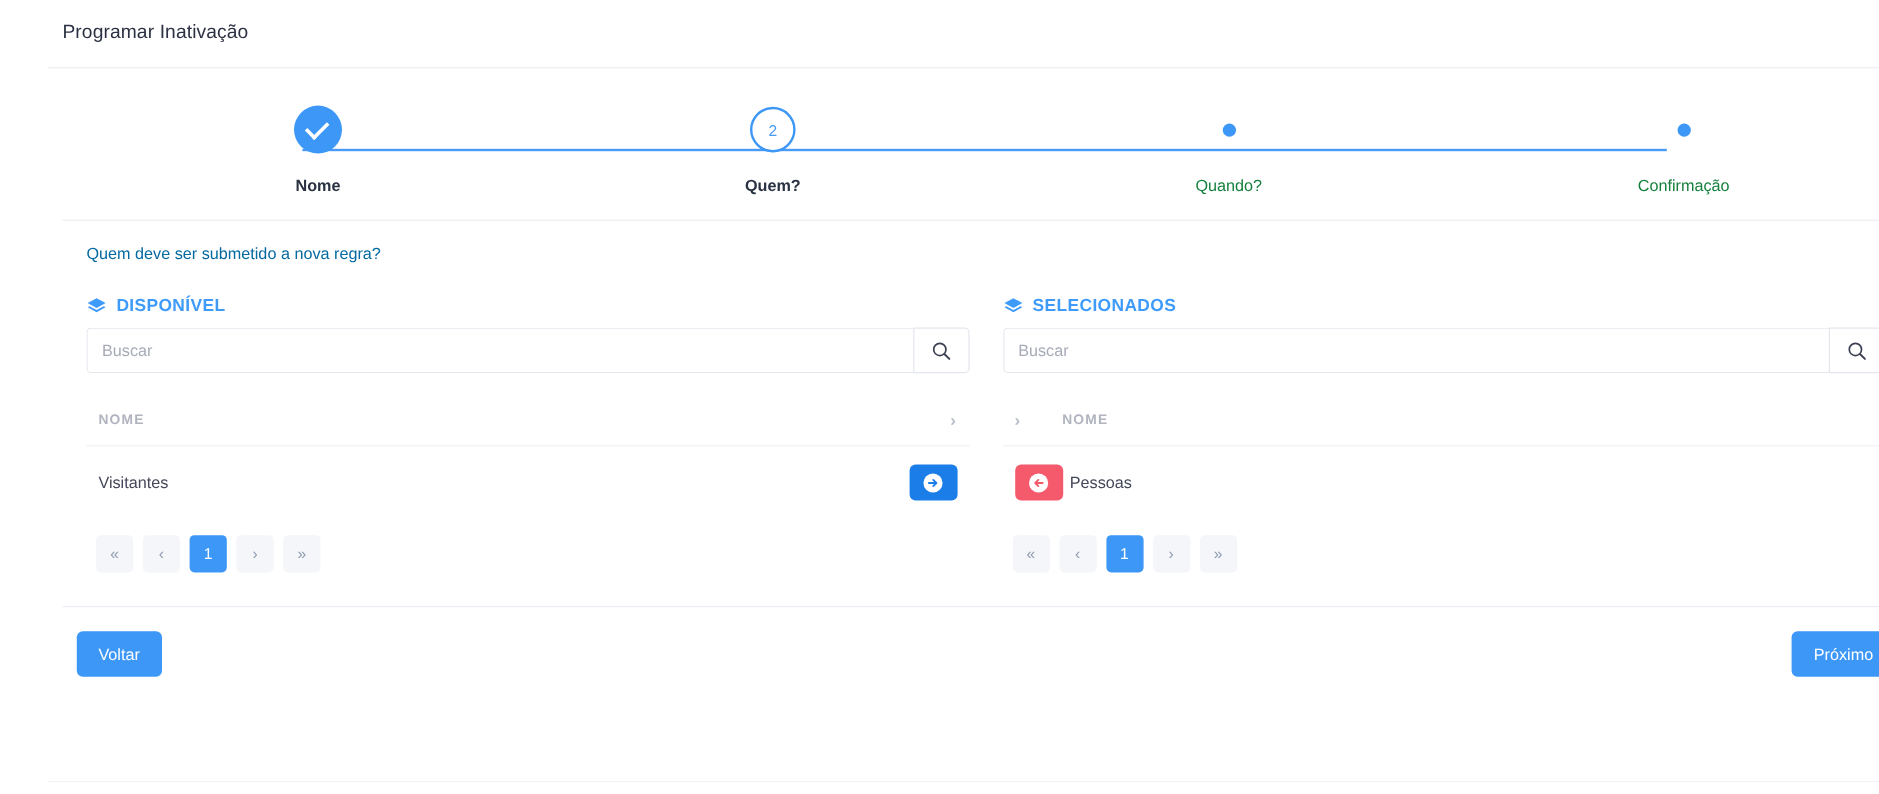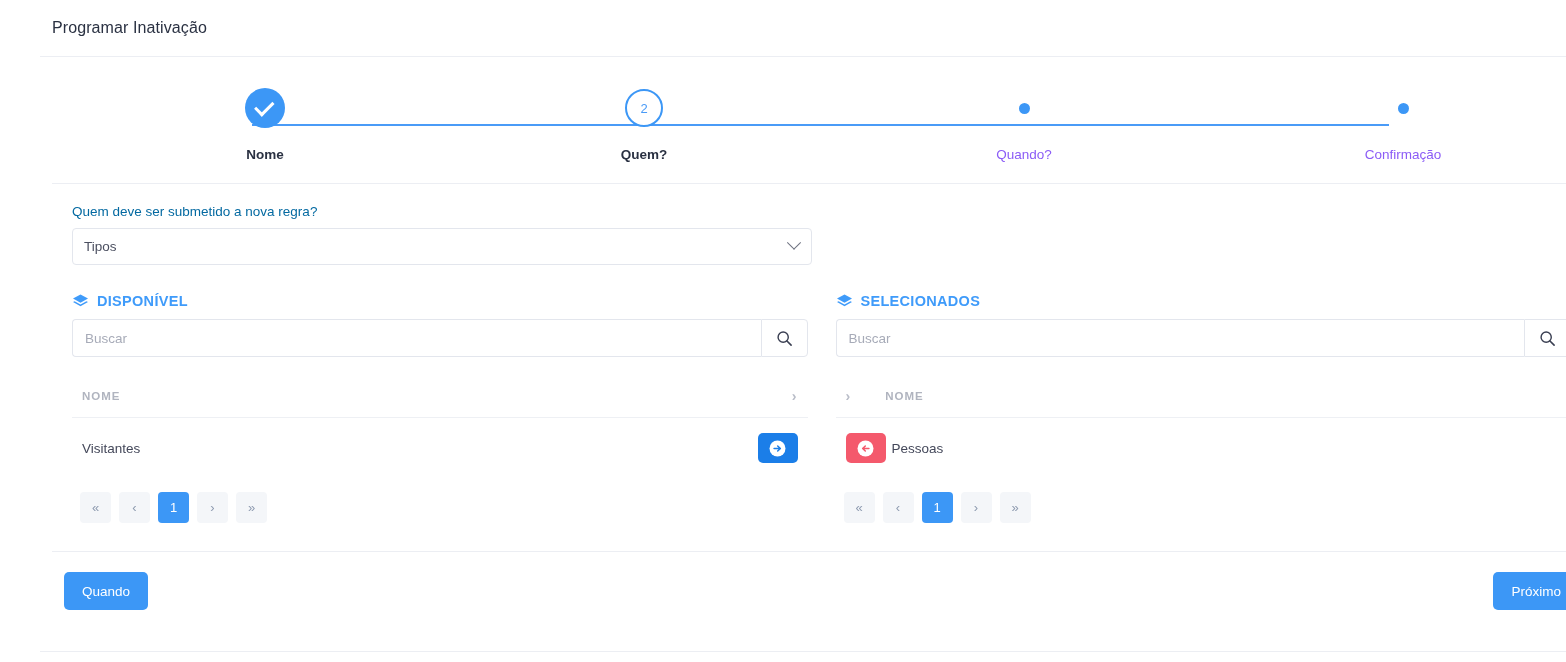--- a/index.html
+++ b/index.html
@@ -130,21 +130,21 @@
   }
   .step-label {
     margin-top: 14px;
     font-size: 13.5px;
   }
   .step-label.done, .step-label.active {
     color: #2a3142;
     font-weight: bold;
   }
   .step-label.pending {
-    color: #8b5cf6;
+    color: #15803d;
   }
 
   
   .body-area {
     padding: 20px 32px 0 32px;
   }
   .field-label {
     font-size: 13.5px;
     color: #0369a1;
     margin-bottom: 9px;
@@ -361,24 +361,20 @@
           </div>
           <div class="step-label pending">Confirmação</div>
         </div>
       </div>
     </div>
 
     <div class="body-area">
 
       <div class="field-label">Quem deve ser submetido a nova regra?</div>
 
-      <div class="select-box">
-        <span>Tipos</span>
-        <span class="caret"></span>
-      </div>
 
       <div class="panels">
 
         <div class="panel left">
           <div class="panel-title">
             <svg class="layers-icon" width="17" height="16" viewBox="0 0 17 16">
               <polygon points="8.5,1.5 16,5.6 8.5,9.7 1,5.6" fill="#3f9bfa"></polygon>
               <polygon points="8.5,11.4 2.6,8.2 1,9.1 8.5,13.2 16,9.1 14.4,8.2" fill="#3f9bfa"></polygon>
             </svg>
             <span>DISPONÍVEL</span>
@@ -461,18 +457,18 @@
             <button class="pg">›</button>
             <button class="pg">»</button>
           </div>
         </div>
 
       </div>
     </div>
 
     <div class="footer-sep"></div>
     <div class="footer">
-      <button class="btn-primary">Quando</button>
+      <button class="btn-primary">Voltar</button>
       <button class="btn-primary">Próximo</button>
     </div>
 
   </div>
 </div>
 
 </body></html>

